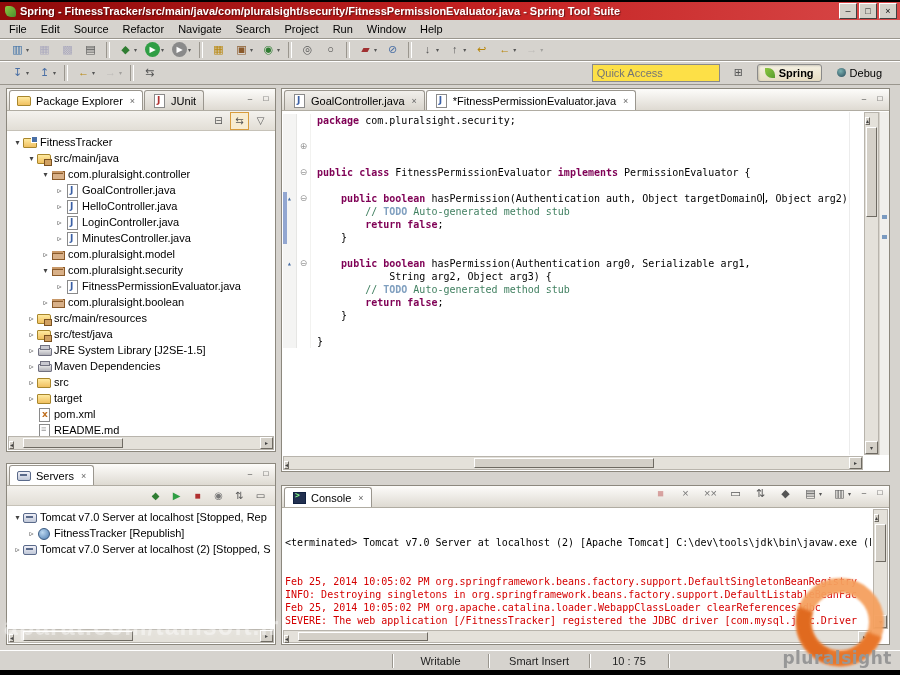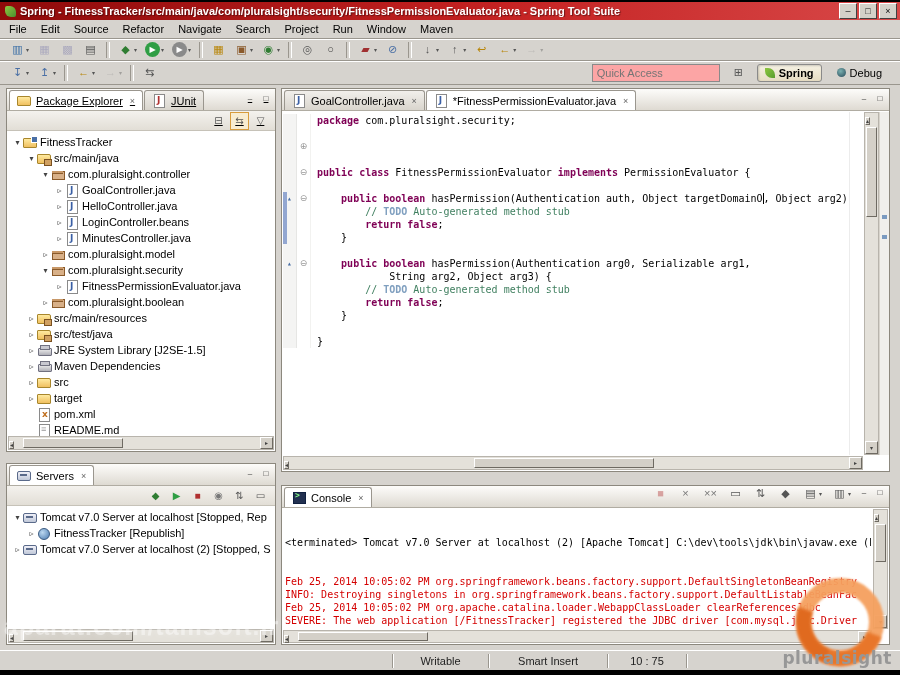--- a/index.html
+++ b/index.html
@@ -28,21 +28,21 @@
   .tb2{top:58px;height:25px;border-bottom:1px solid #9a968e;}
   .tgroup{display:flex;align-items:center;}
   .tsep{width:2px;height:16px;border-left:1px solid #9a968e;border-right:1px solid #fff;margin:0 4px;}
   .icon-btn{display:inline-flex;align-items:center;height:18px;padding:0 2px;margin:0 1px;border:1px solid transparent;}
   .glyph{width:15px;height:15px;font-size:11px;line-height:15px;text-align:center;display:inline-block;}
   .glyph.round{border-radius:50%;font-size:8px;}
   .dd{font-size:6px;color:#555;margin-left:1px;}
   .dis{opacity:.4;}
   .hl{border:1px solid #d89c3c;background:#f8ecd0;}
   .tb2-right{margin-left:auto;display:flex;align-items:center;gap:7px;padding-right:10px;}
-  .quick-access{width:118px;height:16px;border:1px solid #8a8a8a;background:#fca5a5;font:11px "Liberation Sans",sans-serif;
+  .quick-access{width:118px;height:16px;border:1px solid #8a8a8a;background:#fde047;font:11px "Liberation Sans",sans-serif;
                 color:#333;padding:0 4px;}
   .persp{display:flex;align-items:center;gap:4px;padding:2px 7px;border:1px solid transparent;border-radius:3px;background:none;
          font:11px "Liberation Sans",sans-serif;}
   .persp.active{border:1px solid #8a8a8a;background:linear-gradient(#f6f2e4,#e6dcc2);box-shadow:inset 1px 1px 2px rgba(0,0,0,.18);font-weight:bold;}
   .leaf{width:10px;height:10px;background:linear-gradient(135deg,#8dc63f,#5a9e2f);border-radius:0 7px 0 7px;}
   .bugdot{width:9px;height:9px;border-radius:50%;background:radial-gradient(circle at 40% 35%,#7ab0b0,#284858);}
 
   
   .view{position:absolute;background:#fff;border:1px solid #8c887e;box-sizing:border-box;}
   .view-head{height:22px;background:linear-gradient(#fdfcfa,#dedad2);border-bottom:1px solid #b0aca2;
@@ -153,21 +153,21 @@
     <div class="menubar">
         <span class="menu-item">File</span>
         <span class="menu-item">Edit</span>
         <span class="menu-item">Source</span>
         <span class="menu-item">Refactor</span>
         <span class="menu-item">Navigate</span>
         <span class="menu-item">Search</span>
         <span class="menu-item">Project</span>
         <span class="menu-item">Run</span>
         <span class="menu-item">Window</span>
-        <span class="menu-item">Maven</span>
+        <span class="menu-item">Help</span>
       </div>
 
     <div class="toolbar tb1">
         <span class="tgroup">
           <span class="icon-btn">
             <span class="glyph" style="color: rgb(58, 110, 165);">▥</span>
             <span class="dd">▾</span>
           </span>
           <span class="icon-btn dis">
             <span class="glyph" style="color: rgb(106, 106, 165);">▦</span>
@@ -290,21 +290,21 @@
           <span class="leaf"></span>
           <span>Spring</span>
         </button>
         <button class="persp">
           <span class="bugdot"></span>
           <span>Debug</span>
         </button>
       </div>
     </div>
 
-    <div class="view" style="left:6px;top:86px;width:270px;height:364px;text-decoration:underline;">
+    <div class="view" style="left:6px;top:86px;width:270px;height:364px;">
       <div class="view-head">
           <div class="tab active">
             <span class="tico i-pe"></span>
             <span class="tab-label">Package Explorer</span>
             <span class="tab-close">×</span>
           </div>
           <div class="tab">
             <span class="tico i-junit"></span>
             <span class="tab-label">JUnit</span>
           </div>
@@ -346,21 +346,21 @@
             <span class="tlabel">GoalController.java</span>
           </div>
           <div class="trow" style="padding-left: 46px;">
             <span class="twist">▹</span>
             <span class="tico i-java"></span>
             <span class="tlabel">HelloController.java</span>
           </div>
           <div class="trow" style="padding-left: 46px;">
             <span class="twist">▹</span>
             <span class="tico i-java"></span>
-            <span class="tlabel">LoginController.beans</span>
+            <span class="tlabel">LoginController.java</span>
           </div>
           <div class="trow" style="padding-left: 46px;">
             <span class="twist">▹</span>
             <span class="tico i-java"></span>
             <span class="tlabel">MinutesController.java</span>
           </div>
           <div class="trow" style="padding-left: 32px;">
             <span class="twist">▹</span>
             <span class="tico i-package"></span>
             <span class="tlabel">com.pluralsight.model</span>
@@ -588,21 +588,21 @@
         <span class="thumb" style="left:14px;top:1px;bottom:1px;width:130px;"></span>
         <span class="sbtn" style="position:absolute;right:0;">▸</span>
       </div>
     </div>
 
     <div class="statusbar">
       <span class="sb-spacer"></span>
       <span class="sb-sep"></span>
       <span class="sb-cell" style="width:95px;">Writable</span>
       <span class="sb-sep"></span>
-      <span class="sb-cell" style="width:118px;text-align:center;">Smart Insert</span>
+      <span class="sb-cell" style="width:100px;text-align:center;">Smart Insert</span>
       <span class="sb-sep"></span>
       <span class="sb-cell" style="width:78px;">10 : 75</span>
       <span class="sb-sep"></span>
     </div>
   </div>
 
   <div class="watermark">aparat.com/tamsoft.ir</div>
   <div class="ps-logo">
     <div class="ps-ring"></div>
     <div class="ps-ring2"></div>

